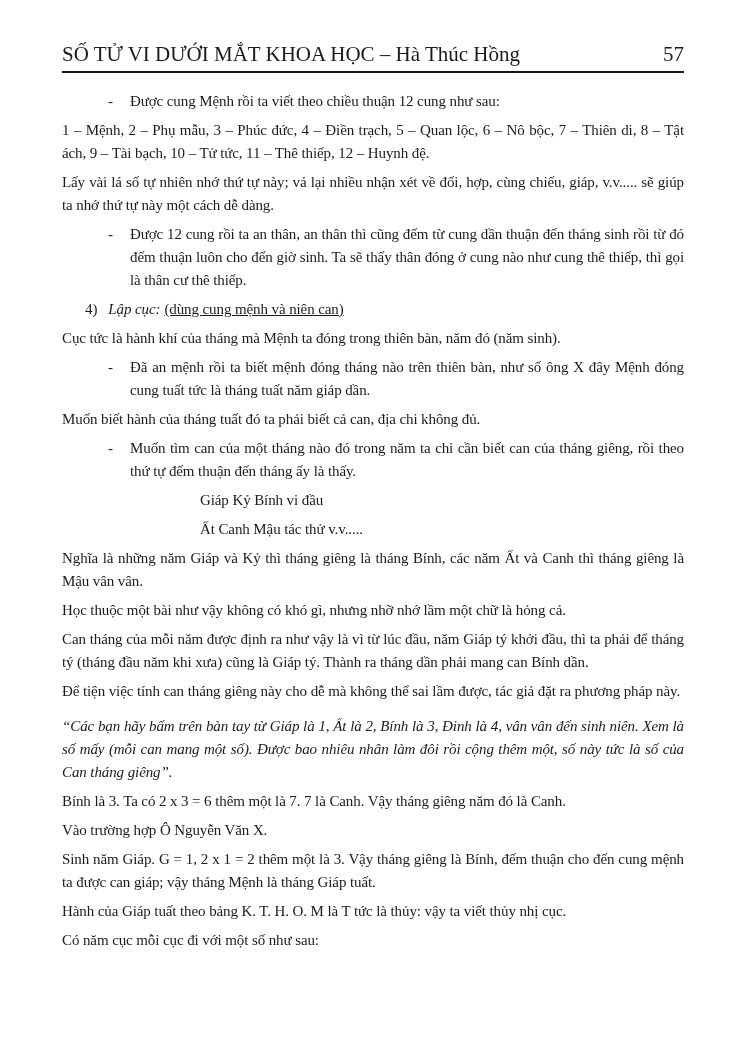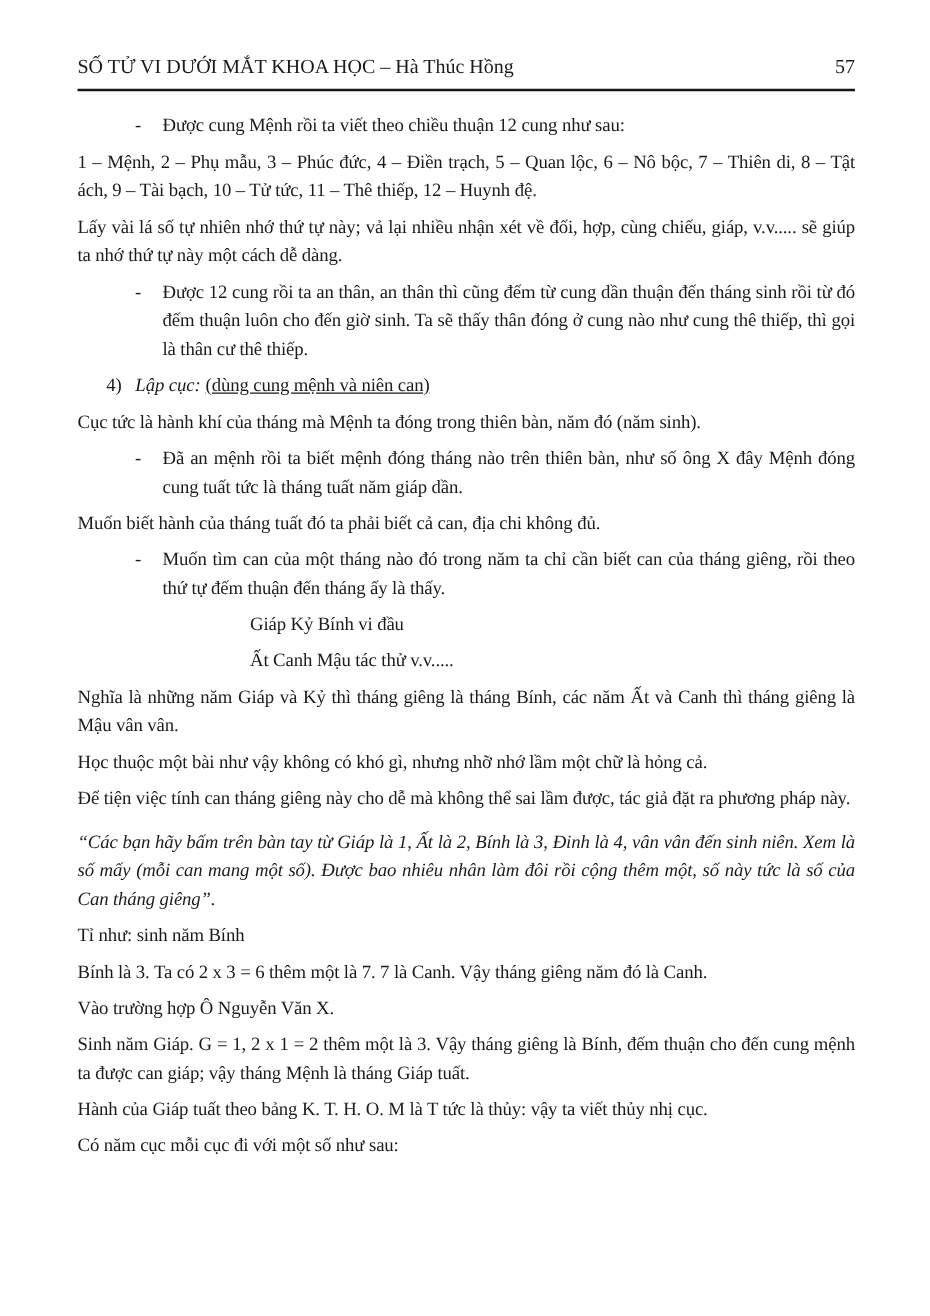--- a/index.html
+++ b/index.html
@@ -13,21 +13,21 @@
     width: 744px;
     height: 1053px;
     padding: 44px 60px 0 62px;
     overflow: hidden;
     background: #ffffff;
   }
   .header {
     display: flex;
     justify-content: space-between;
     align-items: flex-end;
-    font-size: 16px;
+    font-size: 21px;
     line-height: 20px;
     padding-bottom: 7px;
     border-bottom: 2px solid #161616;
   }
   .content {
     padding-top: 17px;
     font-size: 15px;
     line-height: 23px;
     letter-spacing: -0.1px;
     text-align: justify;
@@ -95,26 +95,26 @@
 
 
     <p class="para verse">Giáp Kỷ Bính vi đầu</p>
 
     <p class="para verse">Ất Canh Mậu tác thử v.v.....</p>
 
     <p class="para">Nghĩa là những năm Giáp và Kỷ thì tháng giêng là tháng Bính, các năm Ất và Canh thì tháng giêng là Mậu vân vân.</p>
 
     <p class="para">Học thuộc một bài như vậy không có khó gì, nhưng nhỡ nhớ lầm một chữ là hỏng cả.</p>
 
+    <p class="para">Can tháng của mỗi năm được định ra như vậy là vì từ lúc đầu, năm Giáp tý khởi đầu, thì ta phải để tháng tý (tháng đầu năm khi xưa) cũng là Giáp tý. Thành ra tháng dần phải mang can Bính dần.</p>
 
     <p class="para">Để tiện việc tính can tháng giêng này cho dễ mà không thể sai lầm được, tác giả đặt ra phương pháp này.</p>
 
     <p class="para quote">“Các bạn hãy bấm trên bàn tay từ Giáp là 1, Ất là 2, Bính là 3, Đinh là 4, vân vân đến sinh niên. Xem là số mấy (mỗi can mang một số). Được bao nhiêu nhân làm đôi rồi cộng thêm một, số này tức là số của Can tháng giêng”.</p>
 
-    <p class="para">Tỉ như: sinh năm Bính</p>
 
     <p class="para">Bính là 3. Ta có 2 x 3 = 6 thêm một là 7. 7 là Canh. Vậy tháng giêng năm đó là Canh.</p>
 
     <p class="para">Vào trường hợp Ô Nguyễn Văn X.</p>
 
     <p class="para">Sinh năm Giáp. G = 1, 2 x 1 = 2 thêm một là 3. Vậy tháng giêng là Bính, đếm thuận cho đến cung mệnh ta được can giáp; vậy tháng Mệnh là tháng Giáp tuất.</p>
 
     <p class="para">Hành của Giáp tuất theo bảng K. T. H. O. M là T tức là thủy: vậy ta viết thủy nhị cục.</p>
 
     <p class="para">Có năm cục mỗi cục đi với một số như sau:</p>

